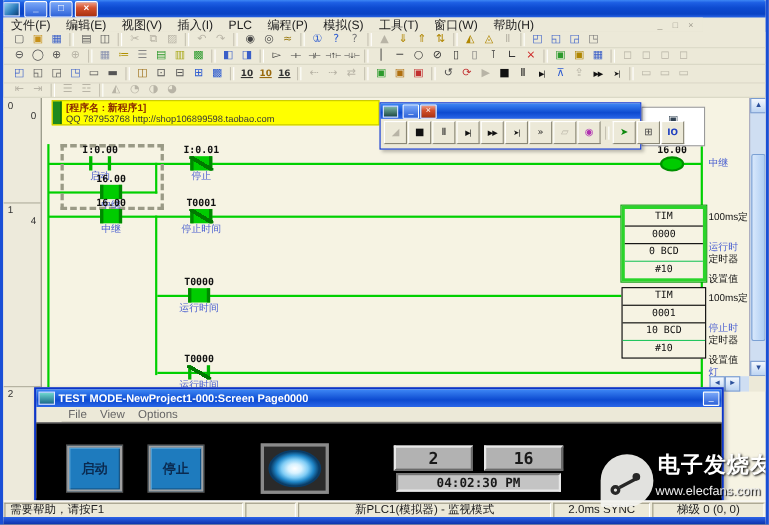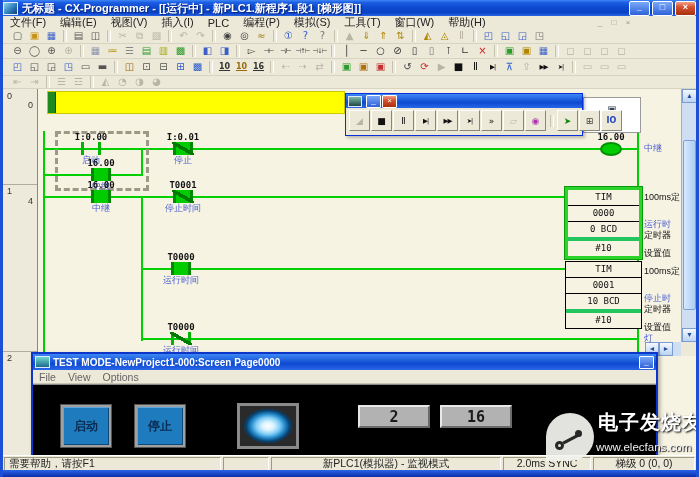--- a/index.html
+++ b/index.html
@@ -51,21 +51,21 @@
   .coil{position:absolute;width:56px;text-align:center;z-index:3;}
   .coilsym{width:22px;height:14px;margin:0 auto;border:2px solid #009000;border-radius:50%;box-sizing:border-box;}
   .coilsym.on{background:#00cc00;}
   .coilsym.off{background:#F6F3E3;border-color:#1a8a1a;}
   .tim{position:absolute;width:77px;box-sizing:border-box;background:#F6F3E3;z-index:3;
     font-family:"DejaVu Sans Mono",monospace;font-size:9px;color:#111;text-align:center;}
   .tim.sel{border:3px solid #2ad42a;box-shadow:0 0 0 1px #0a9a0a;}
   .tim.plain{border:1px solid #000;}
   .trow{height:15px;line-height:15px;overflow:hidden;}
   .trow.b{border-bottom:1px solid #000;}
-  .trow.t{border-top:4px solid #22c55e;}
+  .trow.t{border-top:1px solid #22c55e;}
   .ccol{position:absolute;left:641px;width:38px;font-size:9px;height:11px;line-height:11px;overflow:hidden;white-space:nowrap;color:#111;z-index:3;}
   .ccol.blue{color:#4a5fd0;}
   
   .vscroll{position:absolute;left:678px;top:0;width:15px;height:253px;background:#cfdef2;border-left:1px solid #aab;}
   .sbtn{position:absolute;left:0;width:15px;height:14px;background:linear-gradient(#f4f8fe,#bcd4f2);border:1px solid #7a9cd0;box-sizing:border-box;
     color:#2a4f9a;font-size:7px;text-align:center;line-height:12px;}
   .sthumb{position:absolute;left:1px;top:51px;width:13px;height:170px;background:linear-gradient(90deg,#d8e8fc,#aecdf2);border:1px solid #7aa0d4;border-radius:2px;box-sizing:border-box;}
   .hfrag{position:absolute;left:642px;top:253px;width:36px;height:14px;background:#cfdef2;display:flex;}
   .hbtn{width:14px;height:14px;background:linear-gradient(#f4f8fe,#bcd4f2);border:1px solid #7a9cd0;box-sizing:border-box;color:#2a4f9a;font-size:7px;text-align:center;line-height:12px;flex:none;}
   .scorner{position:absolute;left:678px;top:253px;width:15px;height:14px;background:#ECE9D8;}
@@ -84,21 +84,21 @@
   .cbtn.txt{font-size:8px;font-weight:bold;}
   
   #traypanel{position:absolute;left:580px;top:97px;width:56px;height:34px;background:#fff;border:1px solid #9a9a9a;z-index:9;
     display:flex;flex-direction:column;align-items:center;justify-content:center;gap:1px;}
   .tpicon{font-size:10px;line-height:11px;}
   
   #hmi{position:absolute;left:28px;top:352px;width:627px;height:103px;border:2px solid #0d35c8;background:#ECE9D8;box-sizing:border-box;z-index:20;box-shadow:2px 2px 4px rgba(0,0,0,.3);}
   .htitle{height:16px;background:linear-gradient(180deg,#3d87f5,#0d4ad0 60%,#2a66e8);display:flex;align-items:center;padding:0 2px;}
   .hticon{width:13px;height:10px;background:linear-gradient(#6fd8d0,#1a6a8a);border:1px solid #dfe8ff;margin-right:3px;flex:none;}
   .httext{color:#fff;font-size:10px;font-weight:bold;flex:1;white-space:nowrap;overflow:hidden;}
-  .hmenu{height:13px;background:#ECE9D8;display:flex;align-items:center;font-size:10.5px;color:#666;border-bottom:1px solid #c8c4b4;}
+  .hmenu{height:13px;background:#ECE9D8;display:flex;align-items:center;font-size:10.5px;color:#666;border-bottom:1px solid #c8c4b4;margin-left:23px;}
   .hmenu span{margin:0 6px 0 6px;}
   .hcanvas{position:relative;height:70px;background:#000;border-top:1px solid #888;}
   .hmibtn{position:absolute;width:50px;height:42px;background:#1e7bbe;border:2px solid #a0a0a0;outline:1px solid #555;
     box-shadow:inset 1px 1px 0 #5aa6d8,inset -1px -1px 0 #0d4a7a;color:#0a2a50;font-weight:bold;font-size:12px;
     display:flex;align-items:center;justify-content:center;box-sizing:border-box;}
   .lampbox{position:absolute;left:204px;top:18px;width:62px;height:46px;border:3px solid #8a8a8a;background:#2a2a2a;box-sizing:border-box;
     display:flex;align-items:center;justify-content:center;}
   .lampglow{width:48px;height:34px;border-radius:50%;
     background:radial-gradient(closest-side,#ffffff 0%,#d8f2ff 25%,#7fccf5 50%,#1f86c8 72%,#0a3c66 92%,#0a3c66 100%);}
   .segdisp{position:absolute;width:72px;height:23px;background:#b2b2b2;border:2px solid;border-color:#e8e8e8 #6a6a6a #6a6a6a #e8e8e8;
@@ -126,21 +126,20 @@
   .wmbrand{position:absolute;left:54px;top:12px;font-size:20px;font-weight:bold;color:#fff;letter-spacing:1px;text-shadow:1px 1px 2px #000;white-space:nowrap;}
   .wmsite{position:absolute;left:52px;top:44px;font-size:11.5px;font-weight:normal;color:#f0f0f0;text-shadow:1px 1px 1px #000;white-space:nowrap;}
 </style>
 </head>
 <body>
 
 <div id="screen">
 
   <div class="titlebar">
     <span class="appicon"></span>
-    <span class="titletext">无标题 - CX-Programmer - [[运行中] - 新PLC1.新程序1.段1 [梯形图]]</span>
     <span class="wbtns">
         <span class="wbtn">_</span>
         <span class="wbtn">□</span>
         <span class="wbtn close">×</span>
       </span>
   </div>
 
   <div class="menubar">
     <span class="mitem">文件(F)</span>
     <span class="mitem">编辑(E)</span>
@@ -298,20 +297,22 @@
       <div class="rstep" style="top:11px;">0</div>
       <div class="rdiv" style="top:95px;"></div>
       <div class="rnum" style="left:4px;top:97px;">1</div>
       <div class="rstep" style="top:107px;">4</div>
       <div class="rdiv" style="top:262px;"></div>
       <div class="rnum" style="left:4px;top:264px;">2</div>
     </div>
 
     <div class="banner" style="left:44px;top:2px;width:298px;height:23px;">
       <span class="gbar"></span>
+      <div class="bline1">[程序名 : 新程序1]</div>
+      <div class="bline2">QQ 787953768 http://shop106899598.taobao.com</div>
     </div>
 
     <div class="wire" style="left:40px;top:42px;width:2px;height:221px;"></div>
     <div class="wire" style="left:634px;top:42px;width:2px;height:221px;"></div>
     <div class="wire" style="left:41px;top:59px;width:594px;height:2px;"></div>
     <div class="wire" style="left:41px;top:85px;width:99px;height:2px;"></div>
     <div class="wire" style="left:138px;top:59px;width:2px;height:28px;"></div>
     <div class="wire" style="left:41px;top:107px;width:521px;height:2px;"></div>
     <div class="wire" style="left:138px;top:107px;width:2px;height:145px;"></div>
     <div class="wire" style="left:140px;top:179px;width:422px;height:2px;"></div>
@@ -439,20 +440,21 @@
       <span>Options</span>
     </div>
     <div class="hcanvas">
       <div class="hmibtn" style="left:28px;top:20px;">启动</div>
       <div class="hmibtn" style="left:102px;top:20px;">停止</div>
       <div class="lampbox">
         <div class="lampglow"></div>
       </div>
       <div class="segdisp" style="left:325px;top:20px;">2</div>
       <div class="segdisp" style="left:407px;top:20px;">16</div>
+      <div class="clockdisp">04:02:30 PM</div>
     </div>
   </div>
 
   <div id="statusbar">
     <div class="pane p-help">需要帮助，请按F1</div>
     <div class="pane p-blank"></div>
     <div class="pane p-plc">新PLC1(模拟器) - 监视模式</div>
     <div class="pane p-scan">2.0ms SYNC</div>
     <div class="pane p-pos">梯级 0 (0, 0)</div>
   </div>

